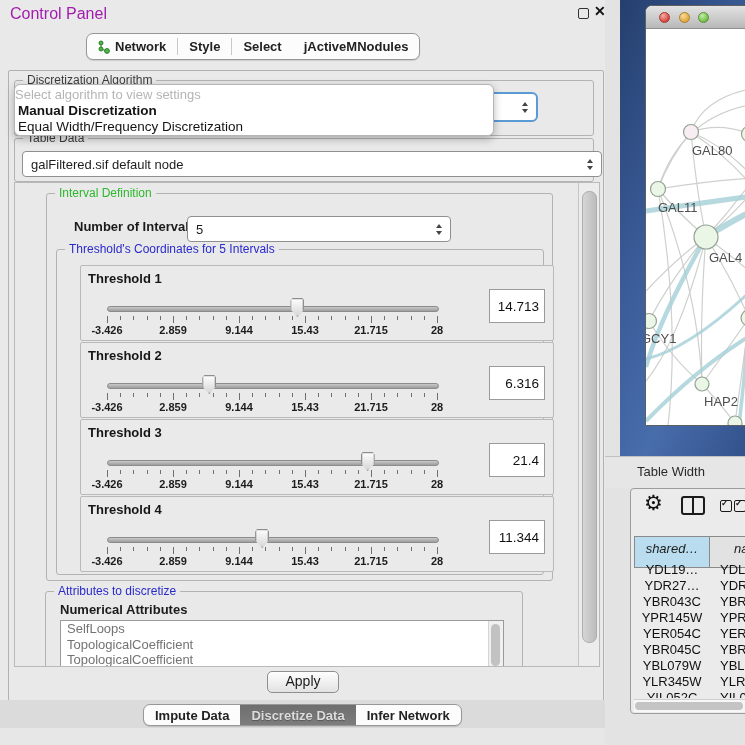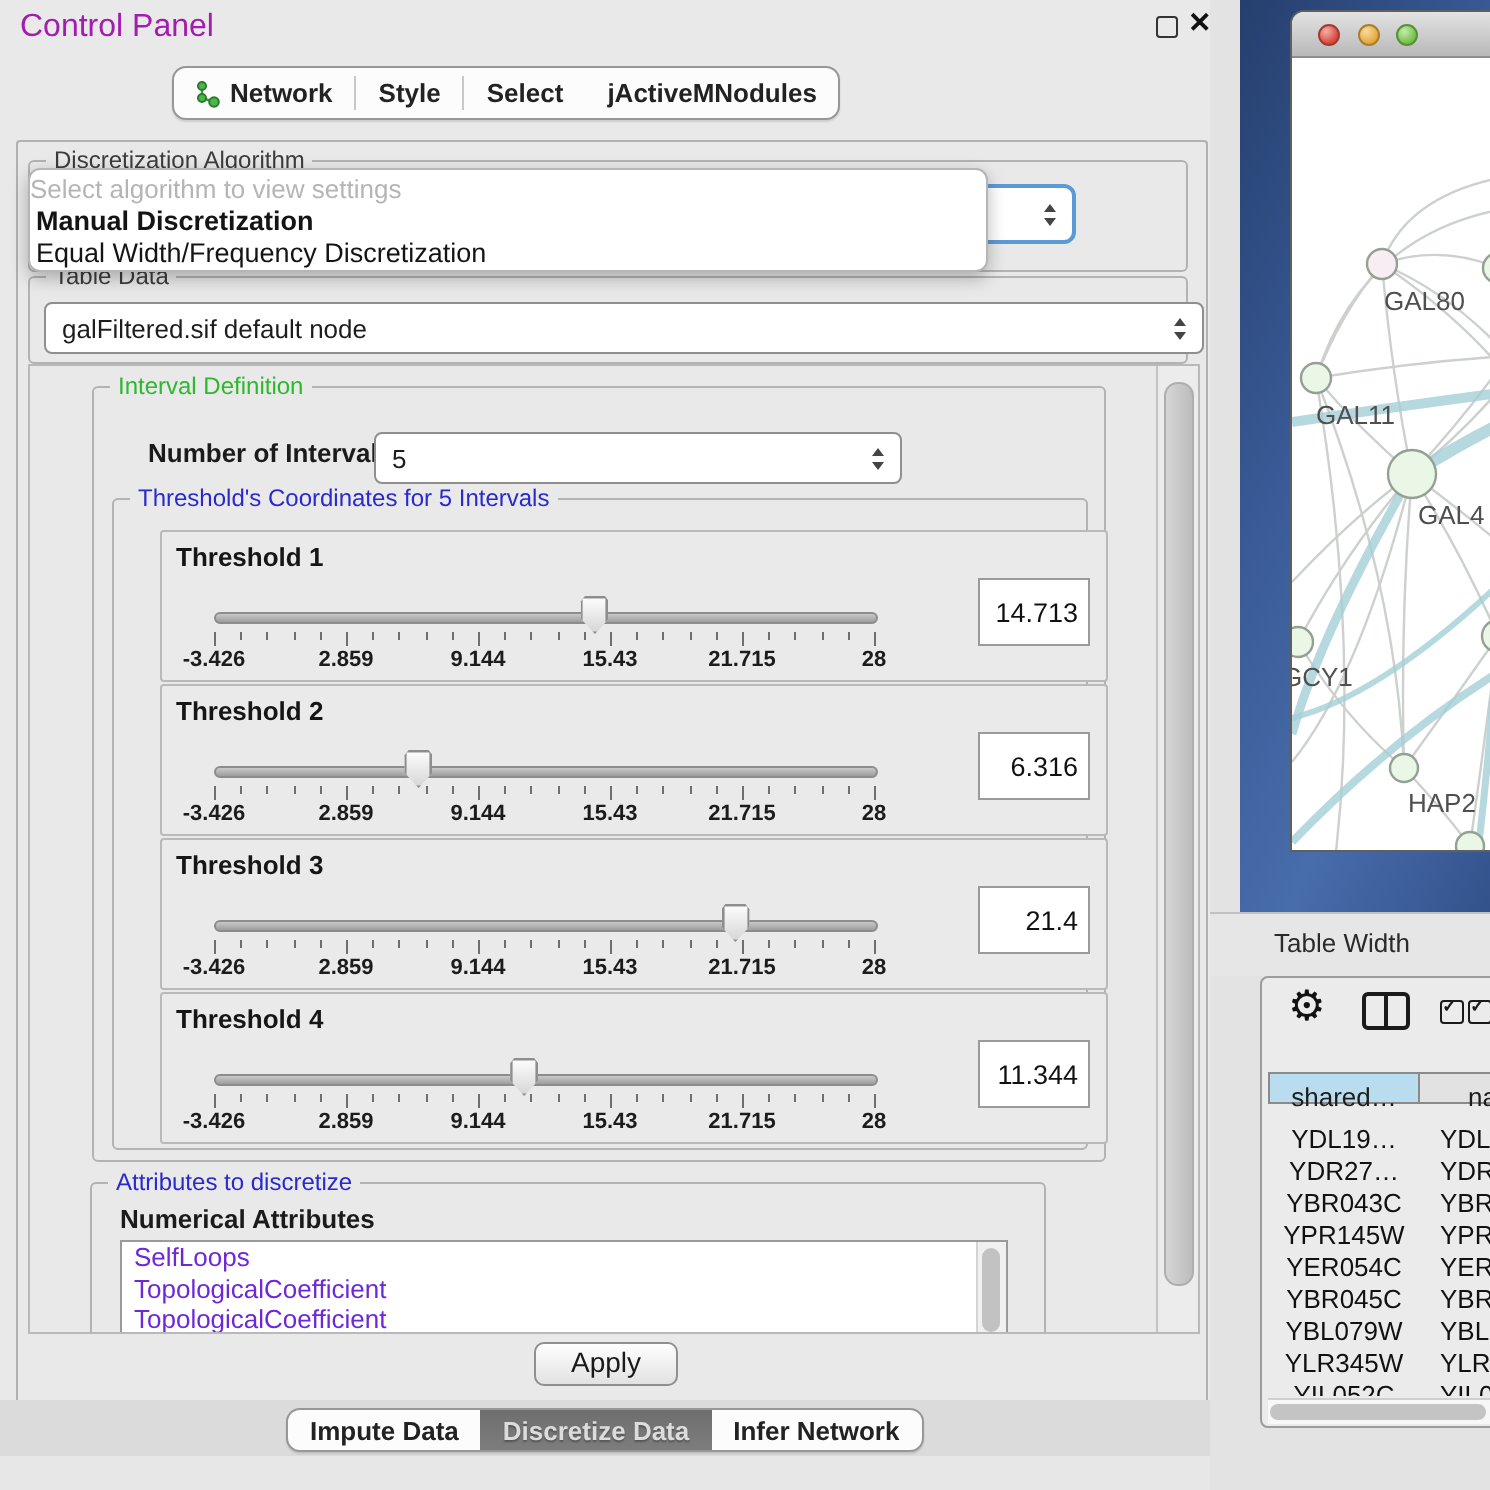--- a/index.html
+++ b/index.html
@@ -43,21 +43,21 @@
 
   .tpanel{position:absolute;left:7px;width:472px;height:74px;border:1px solid #b9b9b9;background:#eaeaea;border-radius:2px;margin-left:16px;}
   .tpanel .tlabel{position:absolute;left:7px;top:5px;font-weight:bold;font-size:13px;color:#161616;}
   .track{position:absolute;left:26px;top:40px;width:330px;height:4px;background:linear-gradient(#c9c9c9,#9d9d9d);border:1px solid #8c8c8c;border-radius:3px;}
   .thumb{position:absolute;top:32px;width:14px;height:19px;background:linear-gradient(#ffffff,#d4d4d4);clip-path:polygon(50% 100%,0 60%,0 14%,14% 0,86% 0,100% 14%,100% 60%);box-shadow:inset 0 0 0 1.3px #8e8e8e;}
   .tick{position:absolute;width:1px;background:#6f6f6f;}
   .ticklab{position:absolute;width:54px;text-align:center;font-size:11px;font-weight:bold;color:#1c1c1c;}
   .valbox{position:absolute;left:408px;top:23px;width:56px;height:34px;background:#fff;border:1px solid #9a9a9a;box-sizing:border-box;font-family:"Liberation Sans",sans-serif;font-size:13.5px;text-align:right;padding:0 5px;color:#111;}
 
   .listbox{background:#fff;border:1px solid #9a9a9a;}
-  .listbox .li{height:15.5px;line-height:15.5px;padding-left:6px;font-size:13px;color:#6d28d9;white-space:nowrap;}
+  .listbox .li{height:15.5px;line-height:15.5px;padding-left:6px;font-size:13px;color:#737373;white-space:nowrap;}
   .ltrack{position:absolute;right:0;top:0;width:14px;height:100%;background:#f0f0f0;border-left:1px solid #d4d4d4;}
   .lthumb{position:absolute;left:2px;top:3px;width:9px;height:42px;background:#c2c2c2;border-radius:5px;}
 
   .btn{background:linear-gradient(#fefefe,#e2e2e2);border:1px solid #8f8f8f;border-radius:5px;text-align:center;font-size:14px;color:#1a1a1a;line-height:19px;}
   .band{left:0;top:700px;width:620px;height:28px;background:#dbdbdb;}
   .below-band{left:0;top:728px;width:620px;height:17px;background:#e7e7e7;}
 
   
   .rp{left:605px;top:0;width:140px;height:745px;background:#e3e3e3;overflow:hidden;}
   .desktop{position:absolute;left:15px;top:0;width:125px;height:456px;background:linear-gradient(115deg,#253f6d 0%,#3a5b98 40%,#486dab 70%,#33528c 100%);}
@@ -69,21 +69,21 @@
   .light.grn{left:52px;background:radial-gradient(circle at 35% 30%,#c4ecad,#74bf45 70%);border:1px solid #598f35;box-sizing:border-box;}
 
   .tp-header{position:absolute;left:0px;top:456px;width:140px;height:31px;background:#e6e6e6;border-top:1px solid #c0c0c0;}
   .tp-title{position:absolute;left:32px;top:7px;font-size:13px;color:#2a2a2a;}
   .tp-panel{position:absolute;left:25px;top:488px;width:130px;height:224px;background:#ebebeb;border:1px solid #9c9c9c;border-radius:4px;overflow:hidden;}
   .gear{position:absolute;left:13px;top:2px;font-size:21px;color:#111;}
   .colico{position:absolute;left:50px;top:7px;width:20px;height:15px;border:2px solid #1a1a1a;border-radius:3px;}
   .colico i{position:absolute;left:9px;top:0;width:2px;height:100%;background:#1a1a1a;}
   .cb{position:absolute;top:11px;width:10px;height:10px;border:1.5px solid #1a1a1a;border-radius:2px;}
   .cb:after{content:"\2713";position:absolute;top:-3px;left:0px;font-size:9px;font-weight:bold;color:#1a1a1a;}
-  .th-cell{position:absolute;top:47px;height:16px;line-height:24px;border:1px solid #8a8a8a;box-sizing:border-box;font-size:13px;color:#1d1d1d;}
+  .th-cell{position:absolute;top:47px;height:32px;line-height:24px;border:1px solid #8a8a8a;box-sizing:border-box;font-size:13px;color:#1d1d1d;font-style:italic;}
   .rows{position:absolute;left:3px;top:73px;width:170px;height:136px;overflow:hidden;}
   .trow{height:16px;line-height:16px;white-space:nowrap;font-size:13px;color:#111;display:flex;}
   .trow .c1{width:76px;text-align:center;}
   .trow .c2{padding-left:10px;}
   .hscroll{position:absolute;left:3px;top:210px;width:170px;height:12px;background:#f7f7f7;border-top:1px solid #cfcfcf;}
   .hthumb{position:absolute;left:1px;top:2px;width:108px;height:8px;background:#c4c4c4;border-radius:4px;}
 
   svg text{font-family:"Liberation Sans",sans-serif;}
 </style>
 </head>

